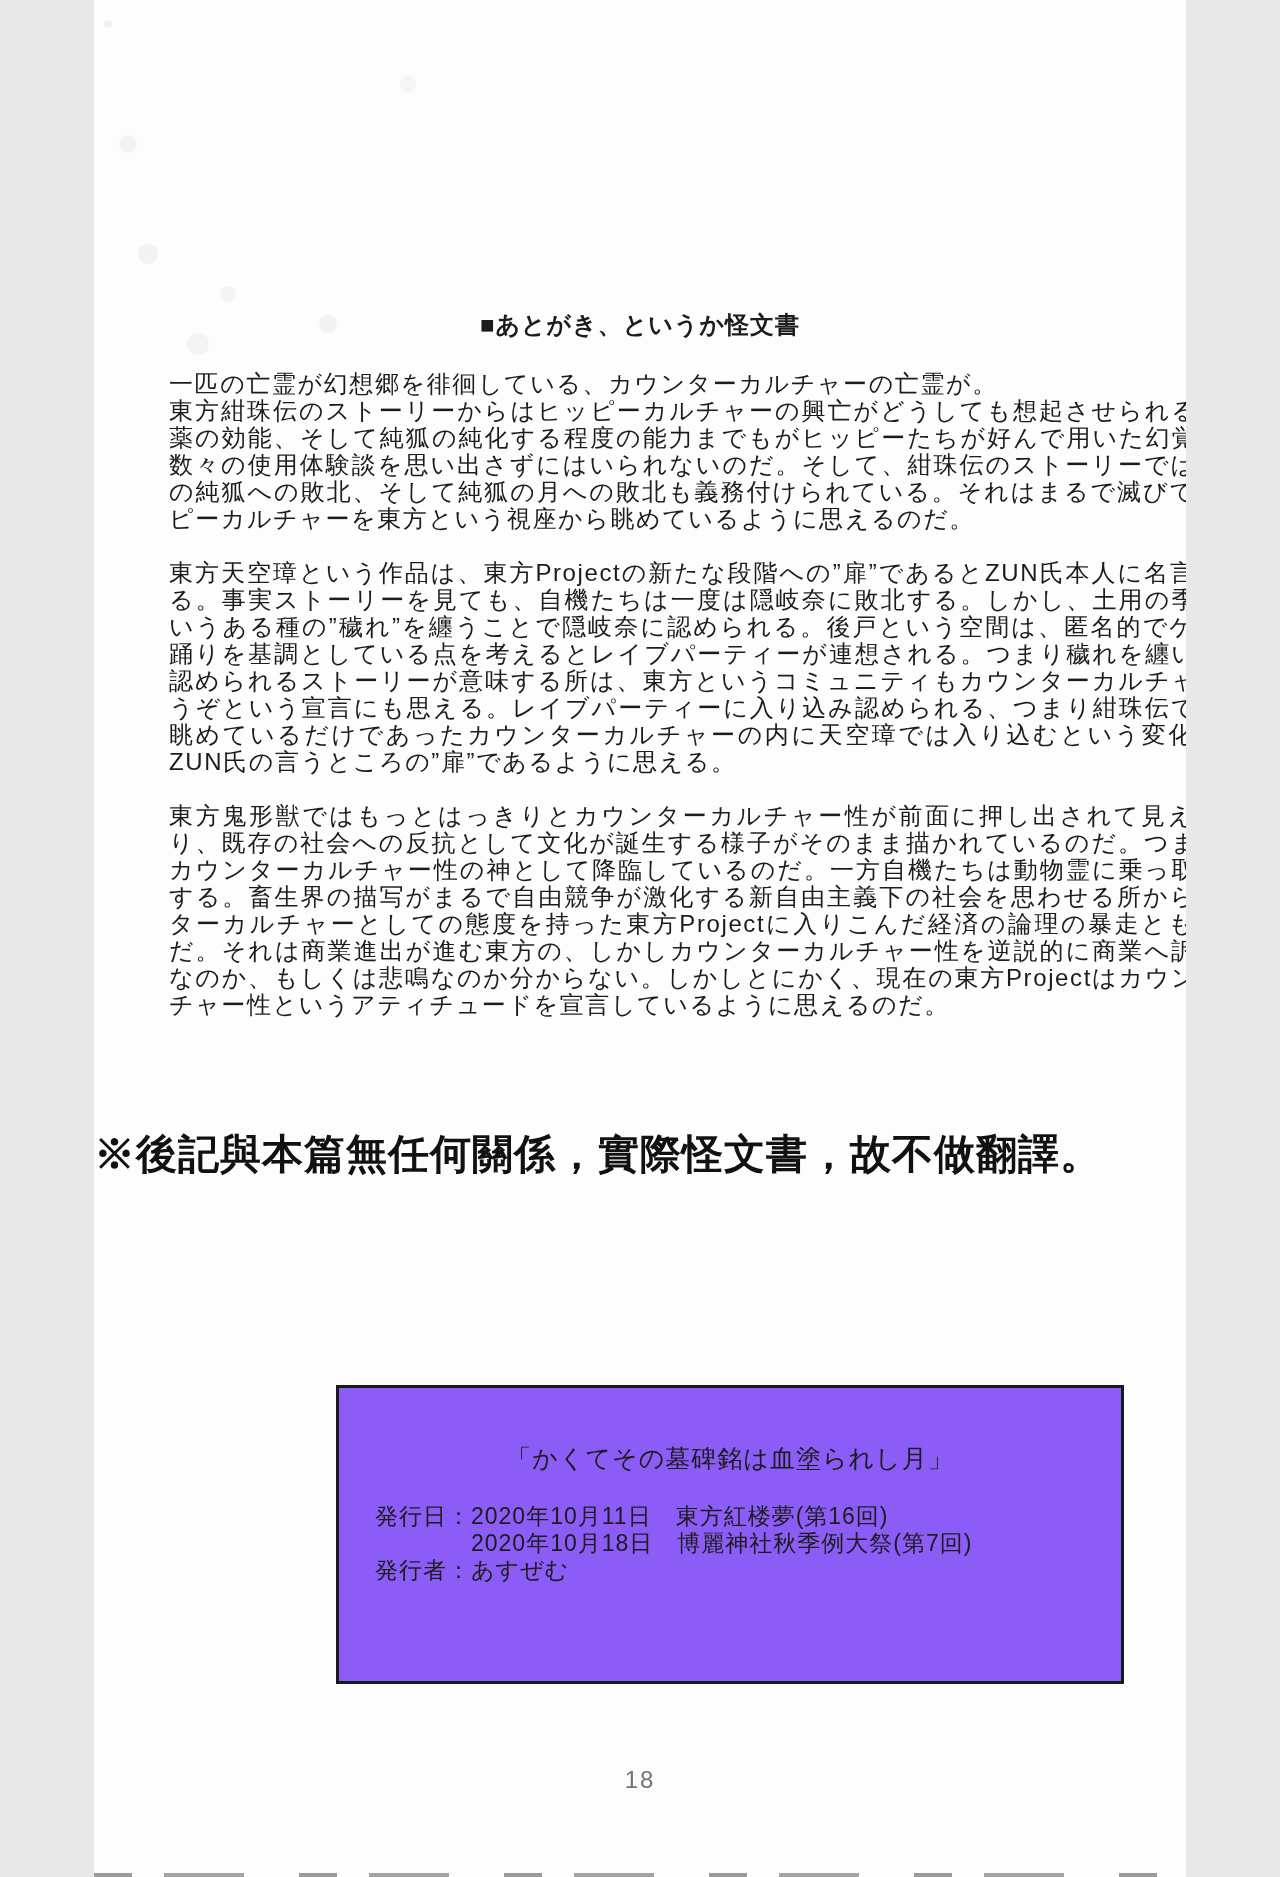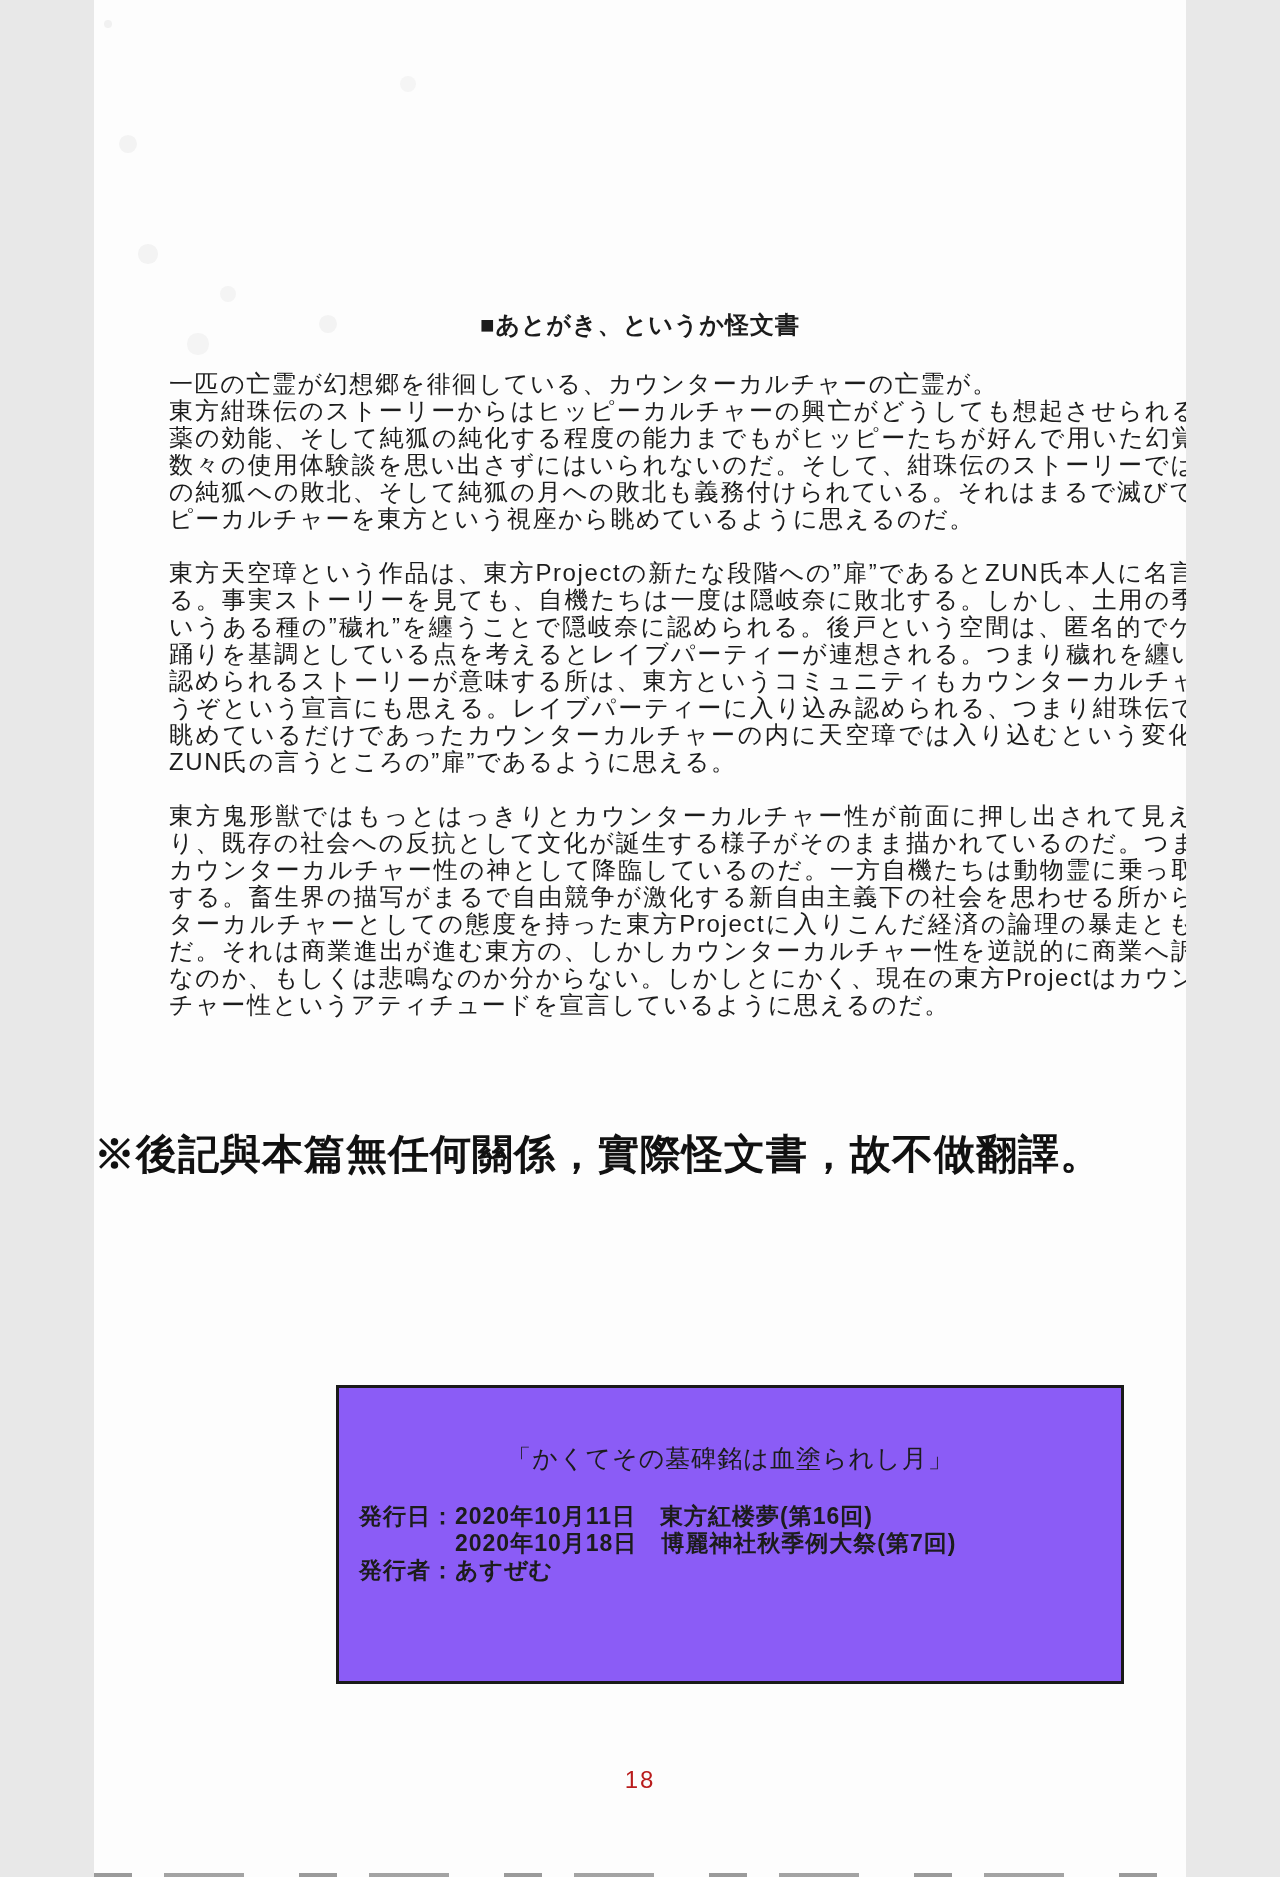--- a/index.html
+++ b/index.html
@@ -100,38 +100,37 @@
   .colophon-title {
     margin-top: 55px;
     text-align: center;
     font-size: 25px;
     line-height: 30px;
     letter-spacing: 1px;
     white-space: nowrap;
   }
   .colophon-lines {
     margin-top: 30px;
-    padding-left: 20px;
+    padding-left: 36px;
     font-size: 23px;
     line-height: 27px;
     letter-spacing: 1px;
-    font-weight: bold;
   }
   .colophon-lines div {
     white-space: pre;
   }
   .page-number {
     position: absolute;
     top: 1766px;
     left: 0;
     width: 100%;
     text-align: center;
     font-size: 24px;
     letter-spacing: 2px;
-    color: #b91c1c;
+    color: #737373;
   }
 </style>
 </head>
 <body>
 
 <div class="page">
 
   <div class="scan-noise"></div>
 
   <div class="heading">■あとがき、というか怪文書</div>

